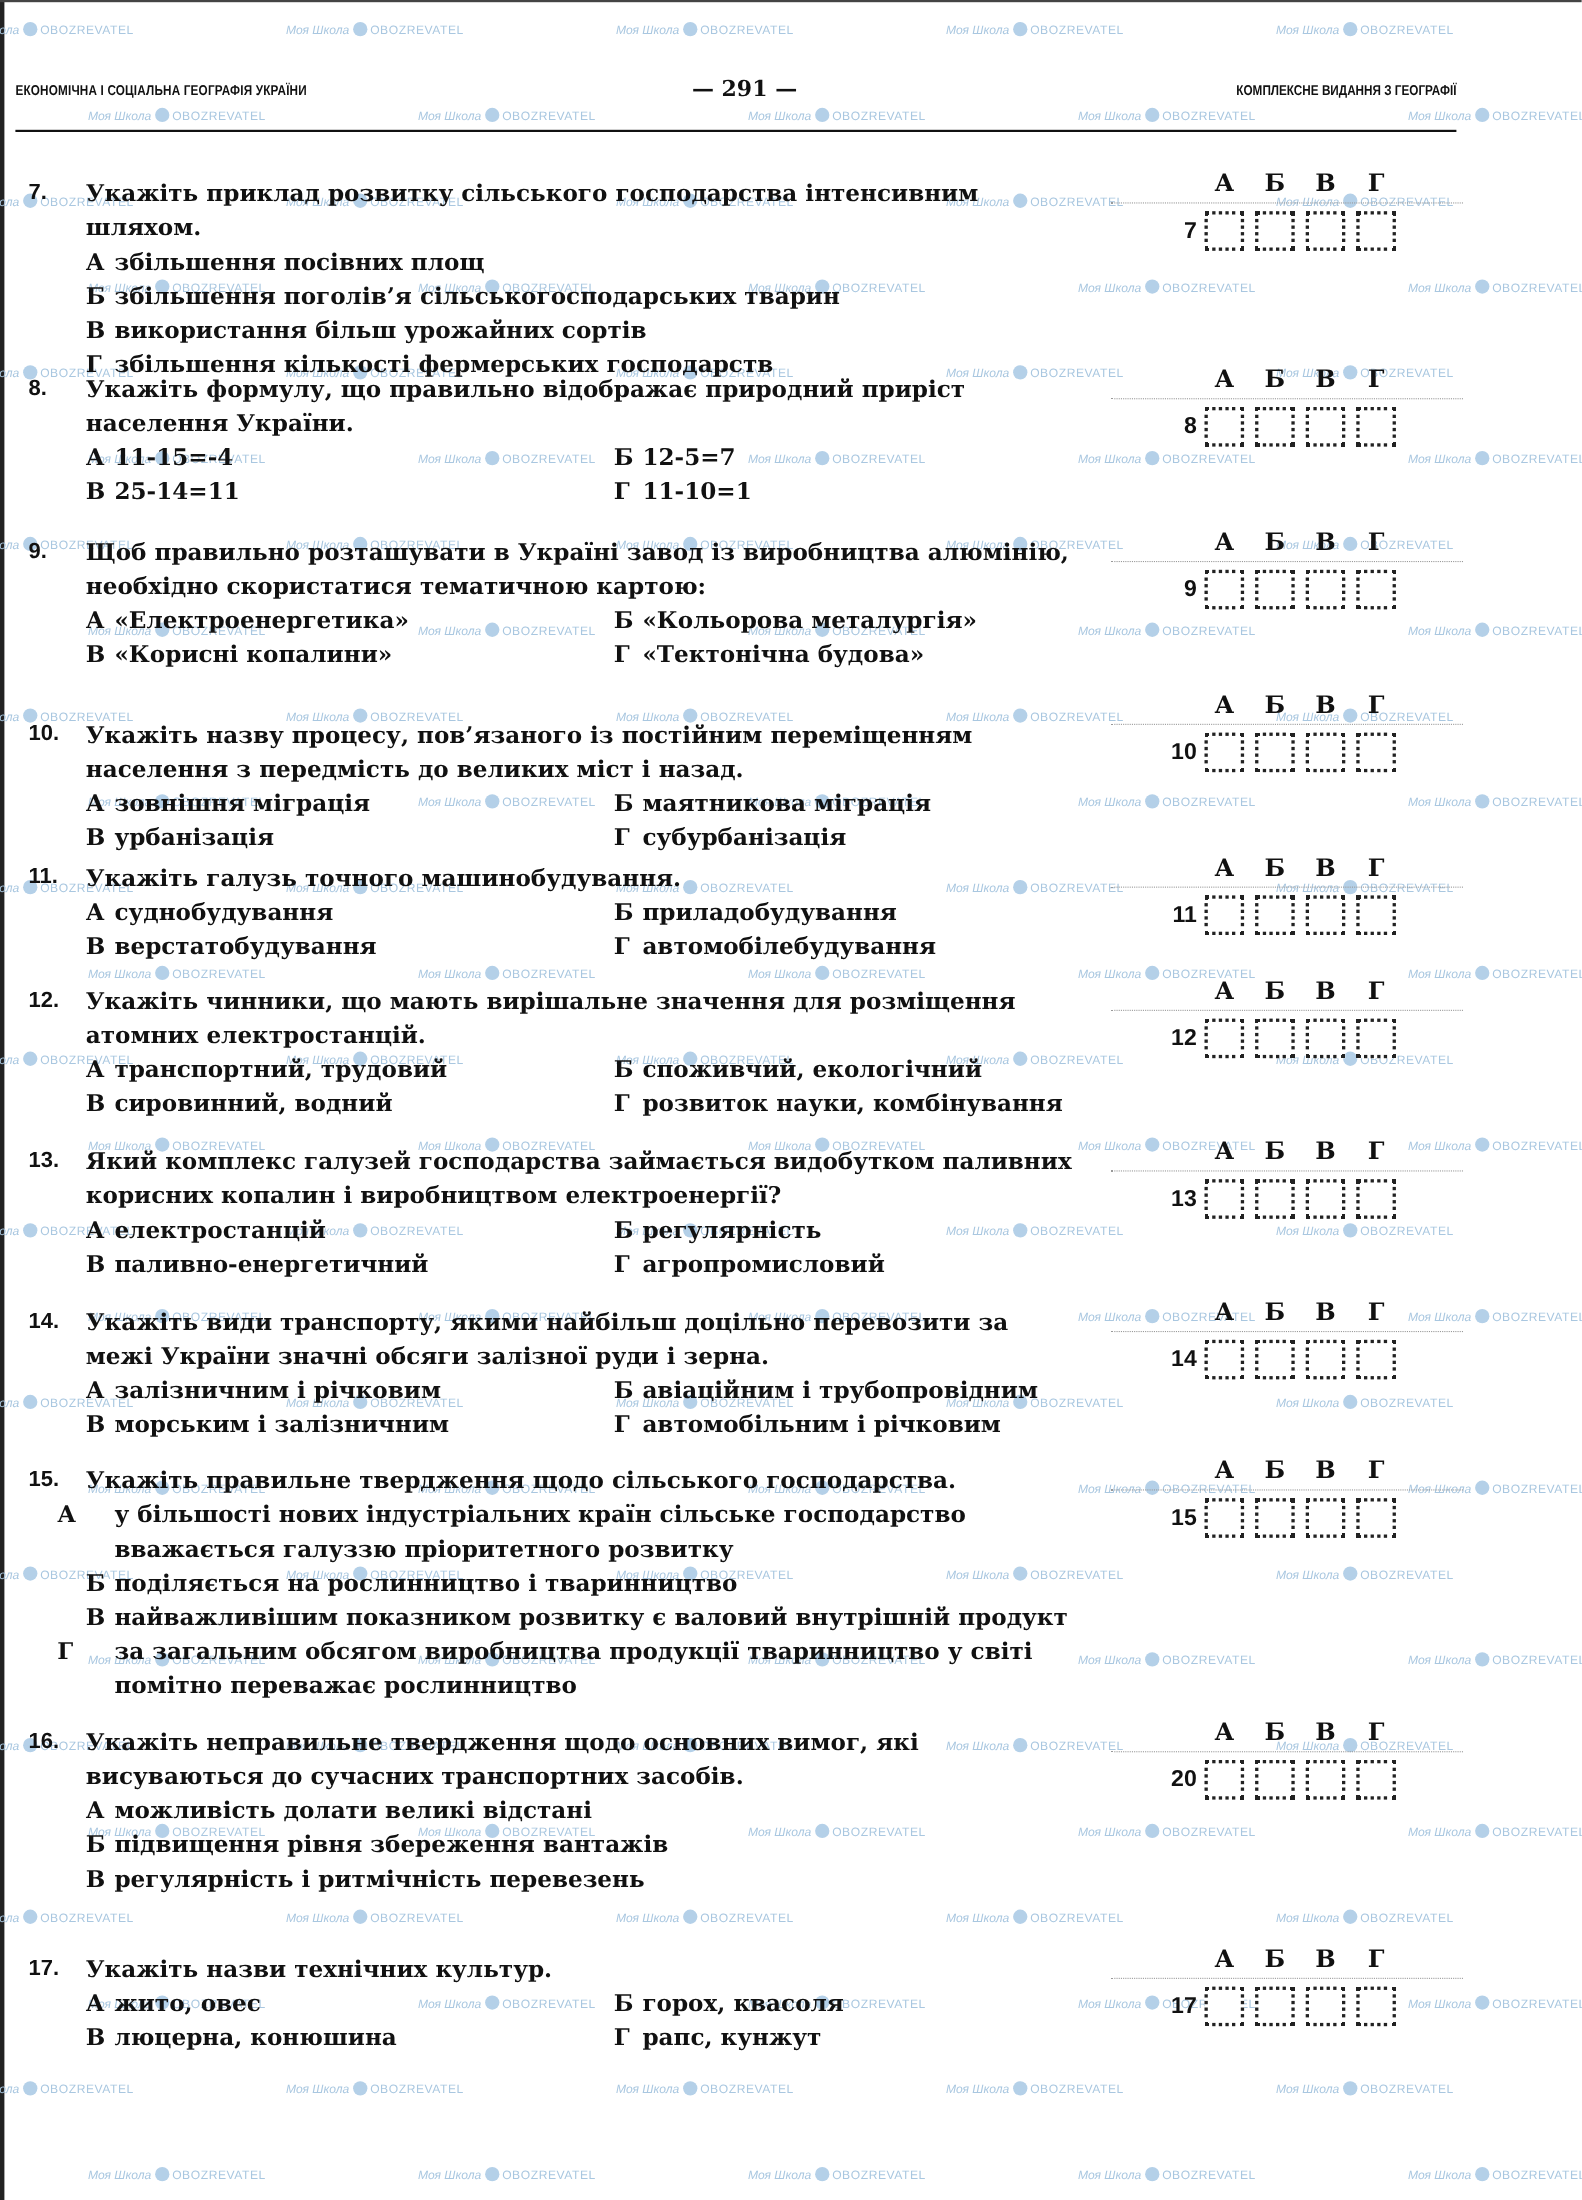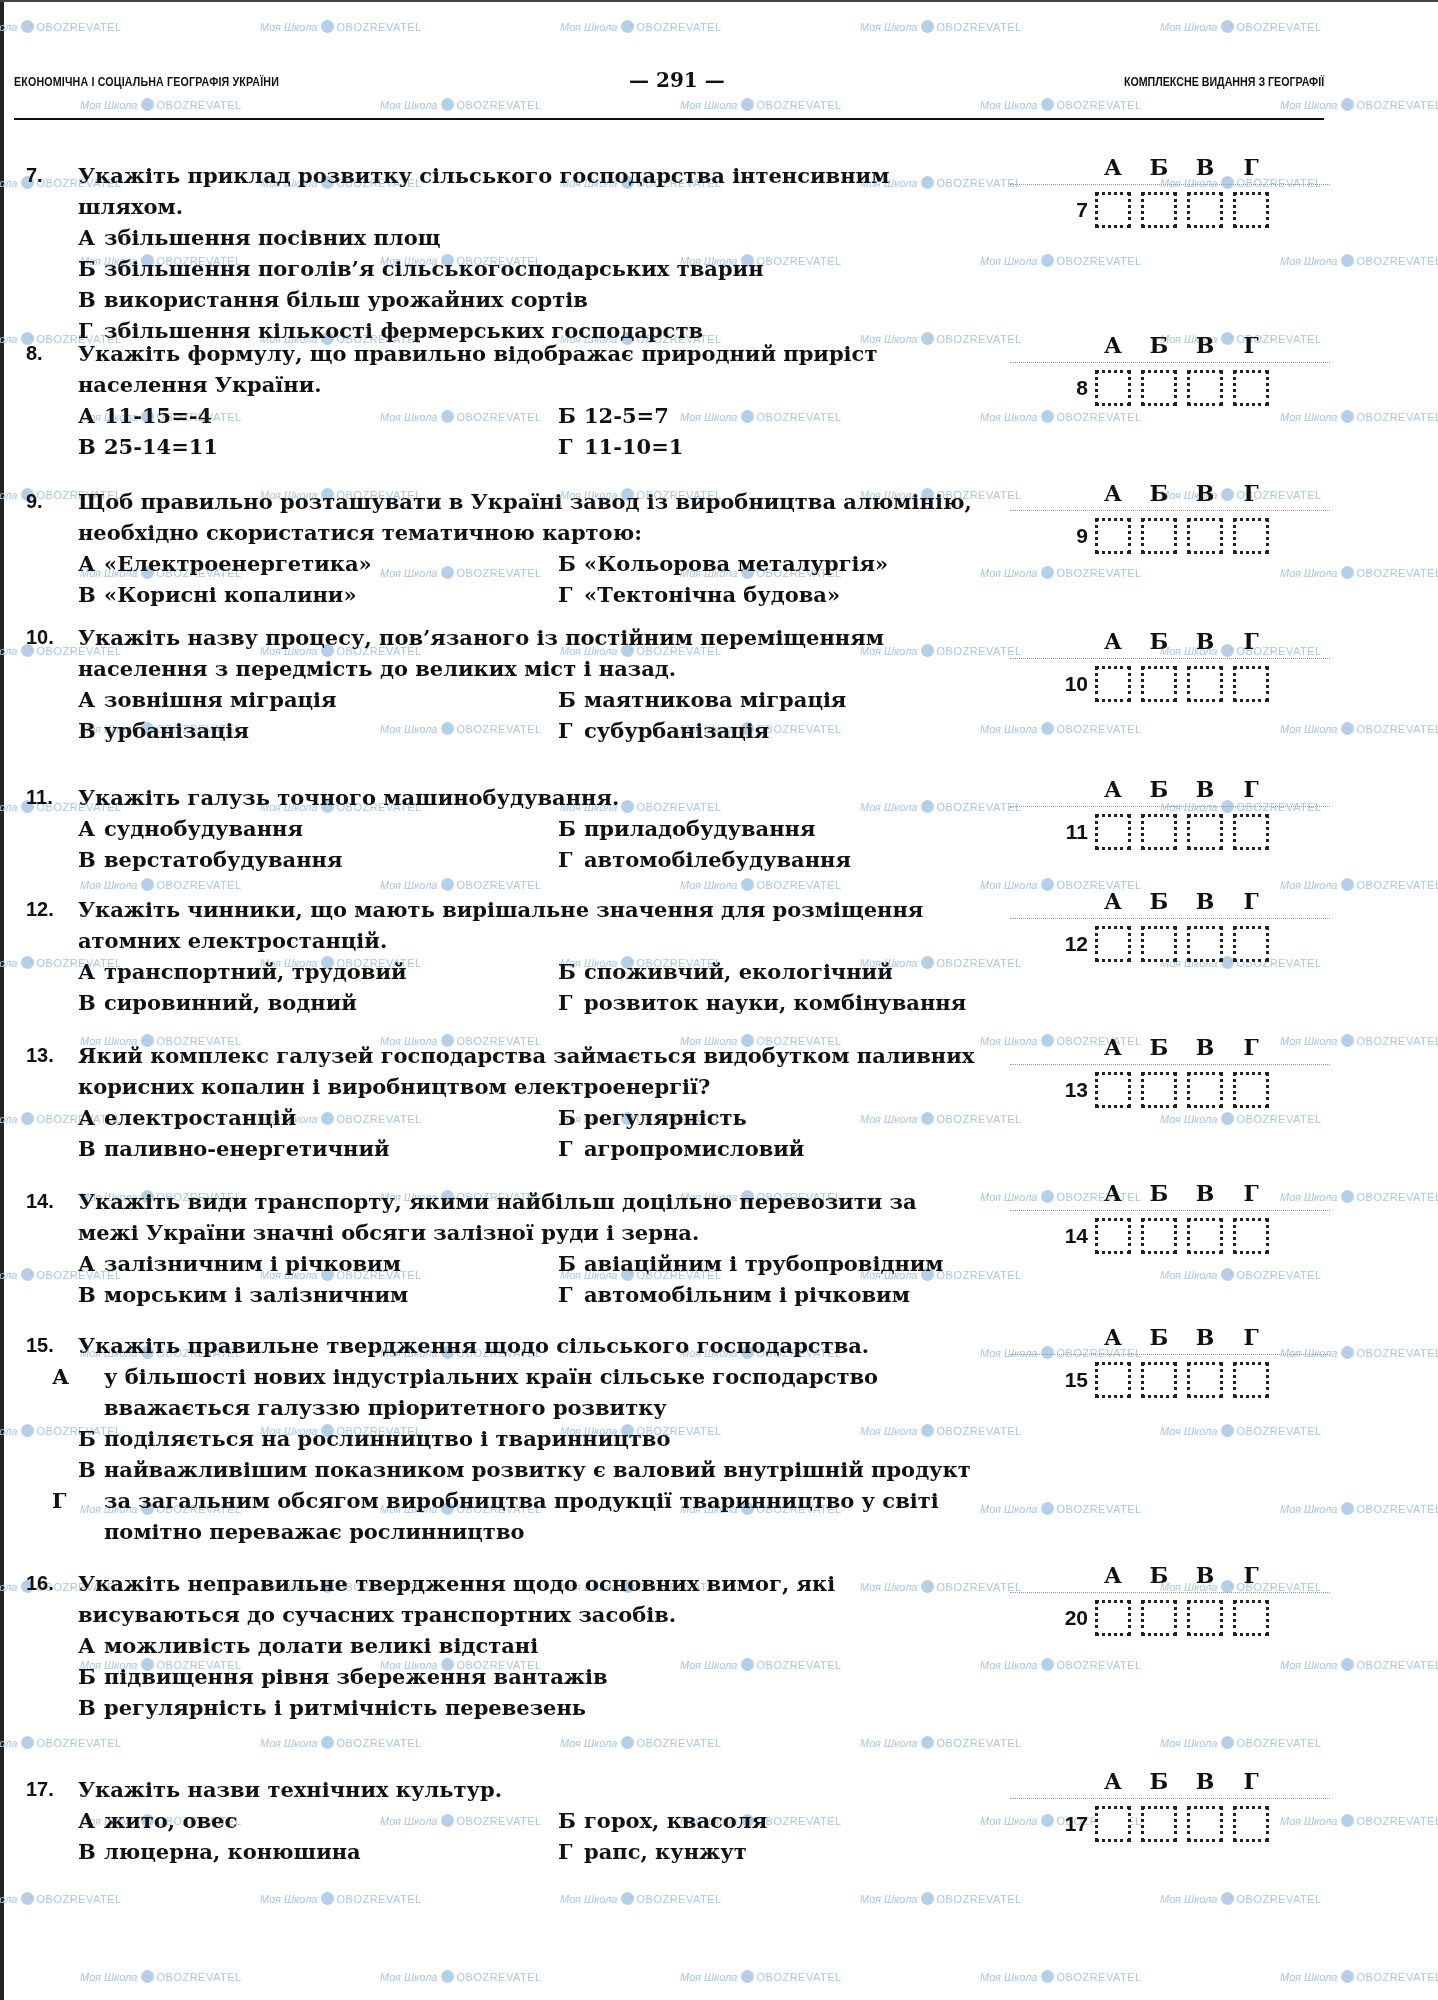--- a/index.html
+++ b/index.html
@@ -206,21 +206,21 @@
   <div class="q-num">9.</div>
   <div class="q-text">Щоб правильно розташувати в Україні завод із виробництва алюмінію, необхідно скористатися тематичною картою:</div>
   <div class="opt-grid">
     <div class="cell"><span class="letter">А</span><span>«Електроенергетика»</span></div>
     <div class="cell"><span class="letter">Б</span><span>«Кольорова металургія»</span></div>
     <div class="cell"><span class="letter">В</span><span>«Корисні копалини»</span></div>
     <div class="cell"><span class="letter">Г</span><span>«Тектонічна будова»</span></div>
   </div>
 </div>
 
-<div class="question" style="top:622px">
+<div class="question" style="top:652px">
   <div class="q-num">10.</div>
   <div class="q-text">Укажіть назву процесу, пов’язаного із постійним переміщенням населення з передмість до великих міст і назад.</div>
   <div class="opt-grid">
     <div class="cell"><span class="letter">А</span><span>зовнішня міграція</span></div>
     <div class="cell"><span class="letter">Б</span><span>маятникова міграція</span></div>
     <div class="cell"><span class="letter">В</span><span>урбанізація</span></div>
     <div class="cell"><span class="letter">Г</span><span>субурбанізація</span></div>
   </div>
 </div>
 

